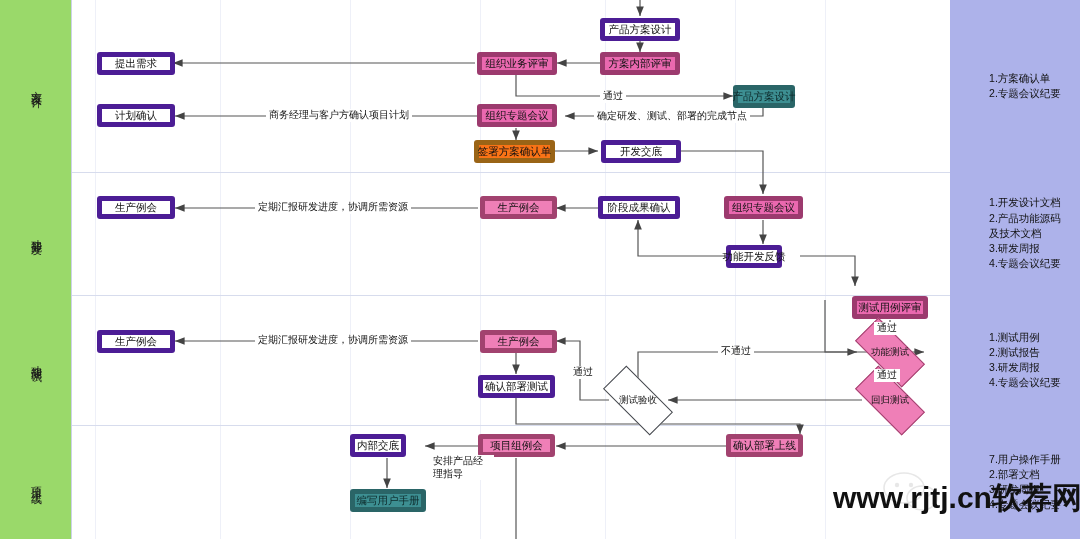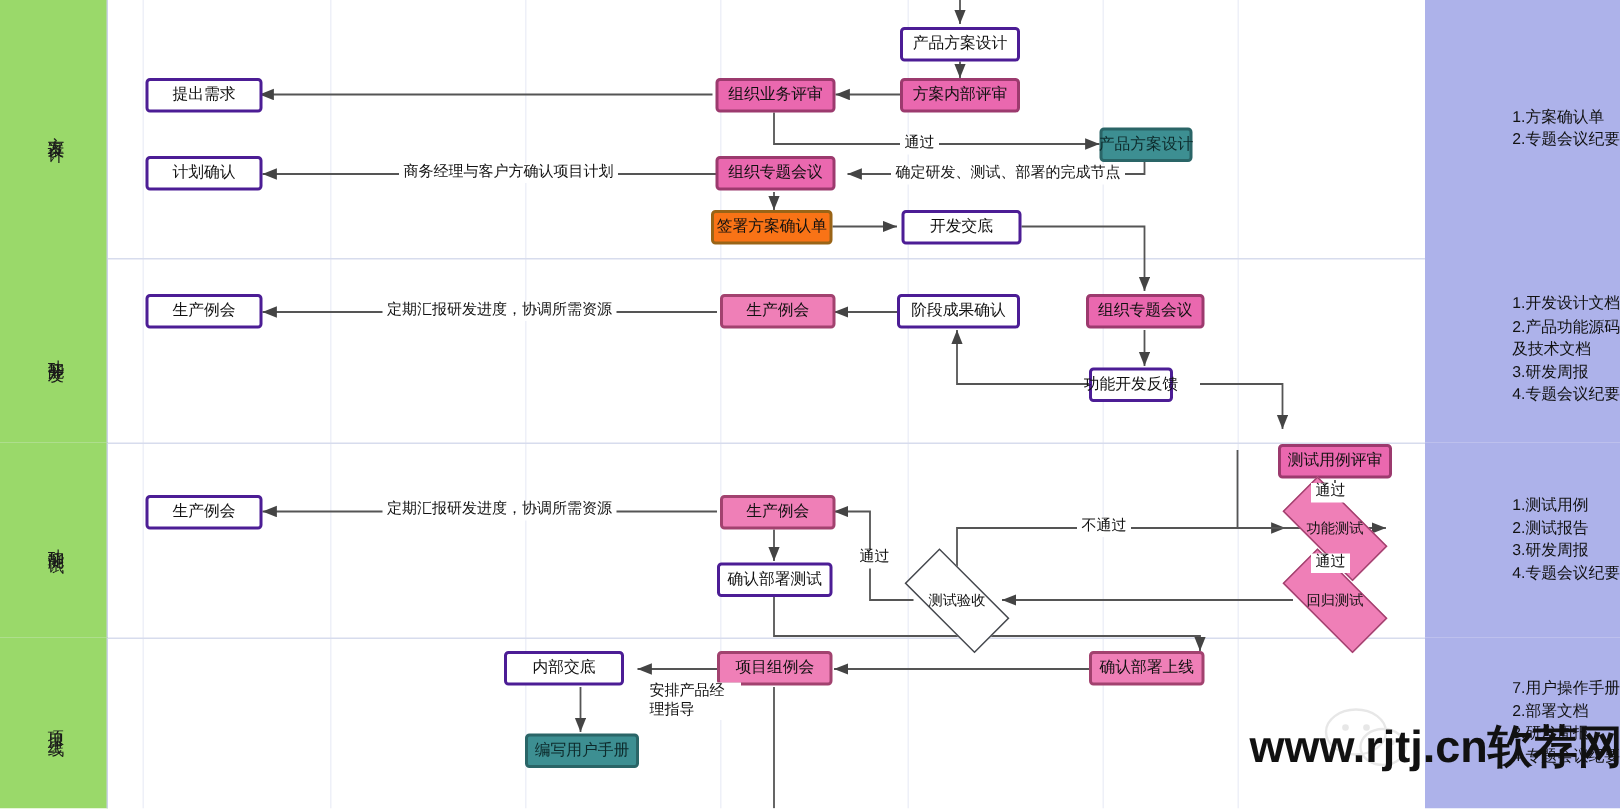--- a/index.html
+++ b/index.html
@@ -27,38 +27,38 @@
     text-orientation:upright;
     font-size:11px;color:#1a1a1a;
     letter-spacing:2px;
     line-height:1.25;
   }
   
   .lane-out{
     position:absolute;right:0;width:130px;
     background:#adb2ea;
     box-sizing:border-box;
-    display:flex;align-items:center;justify-content:flex-end;
+    display:flex;align-items:center;justify-content:center;
     padding-left:20px;
   }
   .lane-out ol{
     margin:0;padding:0;list-style:none;
     font-size:10.5px;color:#111;line-height:1.45;
   }
   
   .lane-sep{position:absolute;left:0;width:1080px;height:1px;background:#d7dced;}
   .vgrid{position:absolute;top:0;width:1px;height:539px;background:#eef0f8;}
 
   
   .node{
     position:absolute;box-sizing:border-box;
     display:flex;align-items:center;justify-content:center;
     text-align:center;
     font-size:10.5px;color:#111;
-    border:2px solid #4c1d95;
+    border:5px solid #4c1d95;
     border-radius:3px;
     background:#ffffff;
     line-height:1.2;
     white-space:nowrap;
   }
   .node.pink{background:#ea68af;border-color:#9c3a6e;color:#111;justify-content:center;}
   .node.pink2{background:#ef7fb7;border-color:#a2426f;}
   .node.orange{background:#f97316;border-color:#9a6416;}
   .node.teal{background:#3d8f92;border-color:#2a6567;color:#0d2a2b;}
   .node.plain{background:#ffffff;}
@@ -311,21 +311,21 @@
   <div class="diamond pink" style="left:857px;top:384px;width:66px;height:33px">
     <div class="dshape"></div>
     <div class="dtext">回归测试</div>
   </div>
 
   <div class="diamond" style="left:605px;top:384px;width:66px;height:33px">
     <div class="dshape"></div>
     <div class="dtext">测试验收</div>
   </div>
 
-  <div class="node plain" style="left:336px;top:434px;width:80px;height:23px">
+  <div class="node plain" style="left:350px;top:434px;width:56px;height:23px">
     <span>内部交底</span>
   </div>
 
   <div class="node pink2" style="left:478px;top:434px;width:77px;height:23px">
     <span>项目组例会</span>
   </div>
 
   <div class="node pink2" style="left:726px;top:434px;width:77px;height:23px">
     <span>确认部署上线</span>
   </div>

